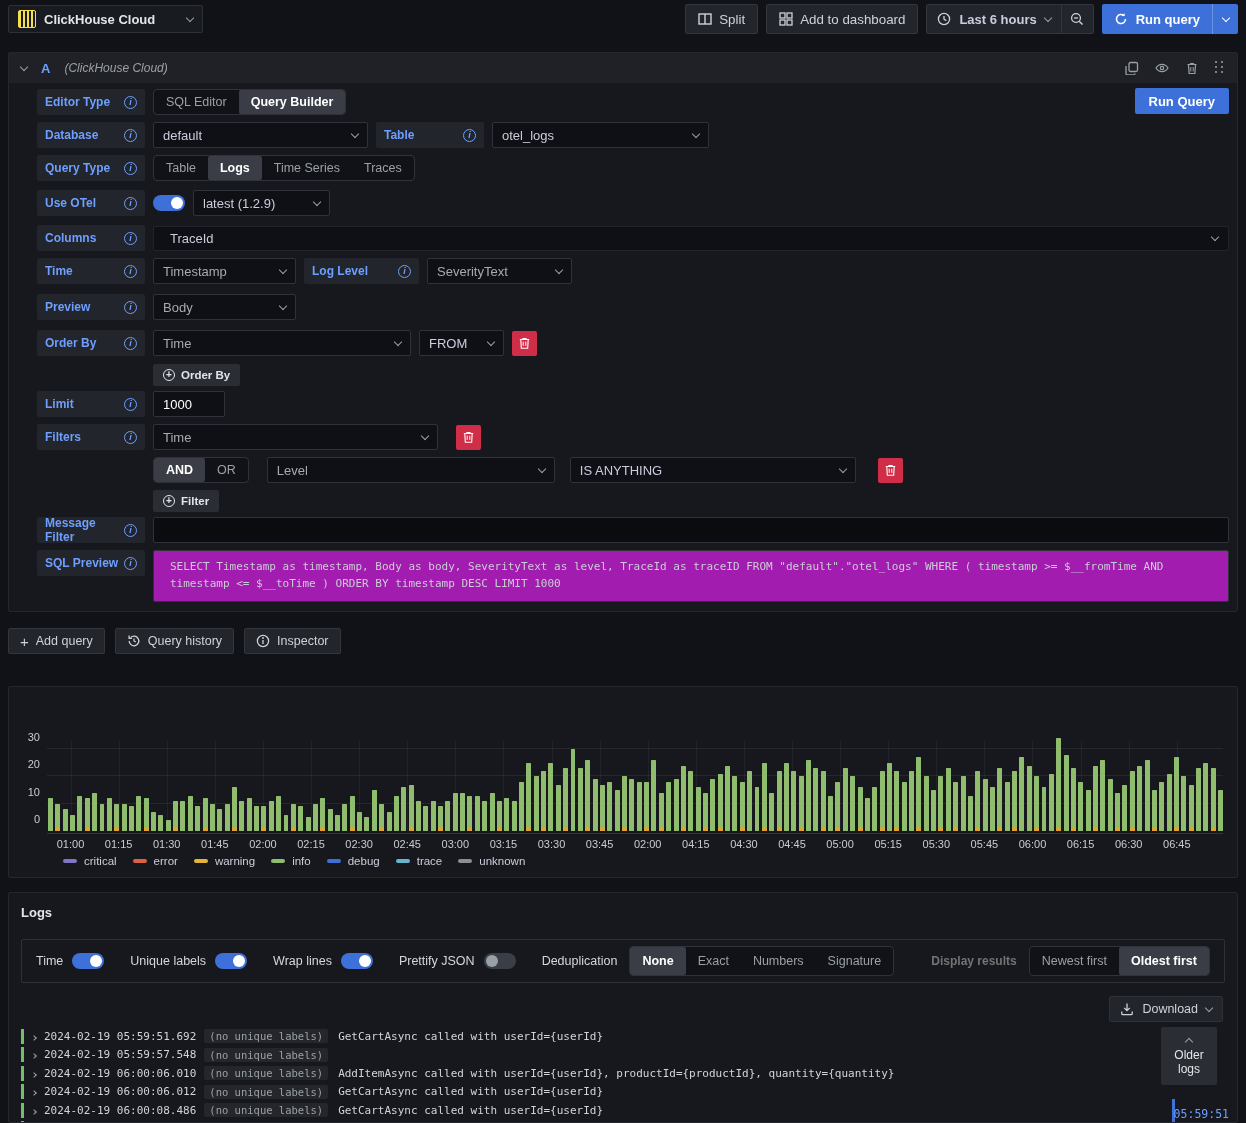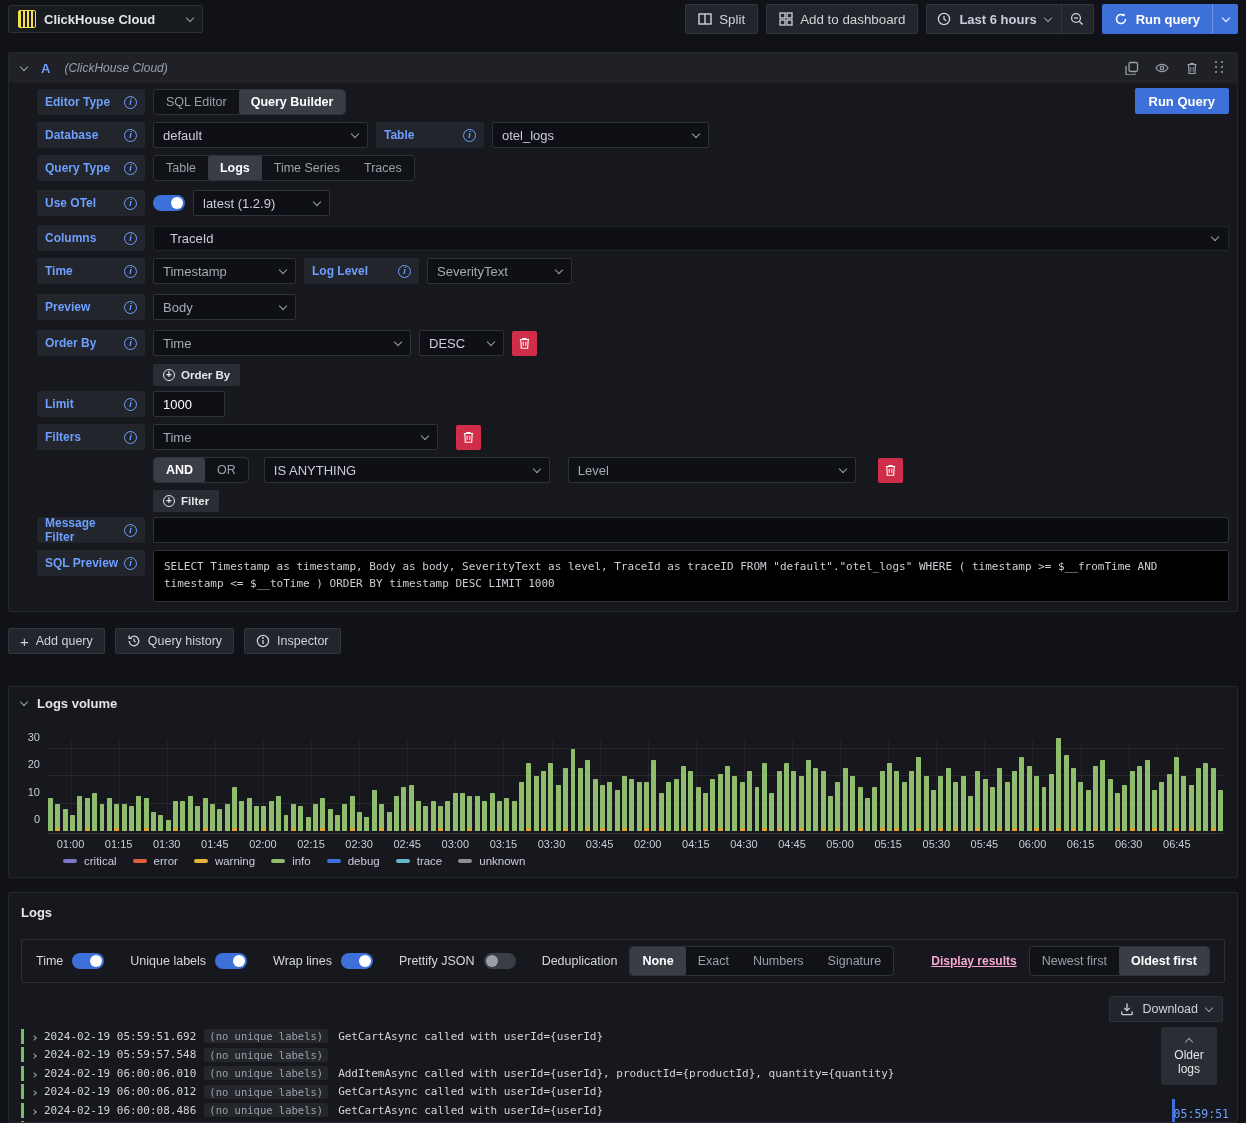--- a/index.html
+++ b/index.html
@@ -68,21 +68,21 @@
   .run-query-btn { position:absolute; right:8px; top:5px; height:26px; padding:0 14px; background:#3d71d9; color:#fff; border:none; border-radius:2px; font-weight:bold; font-size:13px; cursor:pointer; }
   .frow { display:flex; align-items:center; gap:8px; margin-bottom:7px; }
   .flabel { width:108px; height:26px; background:#22252b; border-radius:2px; display:flex; align-items:center; justify-content:space-between; padding:0 8px; flex:none; }
   .flabel .t { color:#6e9fff; font-size:12px; font-weight:bold; }
   .indent { margin-left:116px; }
   .addbtn { display:inline-flex; align-items:center; gap:6px; height:22px; padding:0 10px; background:#2a2d34; border:none; border-radius:2px; color:#e4e5e9; font-size:11.5px; font-weight:bold; cursor:pointer; }
   .addbtn .plus-circle { width:12px; height:12px; border:1px solid #e4e5e9; border-radius:50%; display:inline-flex; align-items:center; justify-content:center; font-size:10px; line-height:1; }
   .limit-input { width:72px; height:26px; background:#0e1015; border:1px solid #2f323a; border-radius:2px; color:#fff; padding:0 9px; font-size:13px; }
   .wide-field { flex:1; height:25px; background:#0e1015; border:1px solid #21242b; border-radius:2px; display:flex; align-items:center; justify-content:space-between; padding:0 10px 0 16px; }
   .msg-filter { flex:1; height:26px; background:#0b0c10; border:1px solid #2f323a; border-radius:2px; color:#ccccdc; padding:0 9px; }
-  .sql-preview { flex:1; background:#000000; border:1px solid #2f323a; border-radius:2px; padding:7px 10px; font-size:11px; line-height:17px; color:#c9cdd4; min-height:52px; }
+  .sql-preview { flex:1; background:#a21caf; border:1px solid #2f323a; border-radius:2px; padding:7px 16px; font-size:11px; line-height:17px; color:#c9cdd4; min-height:52px; }
   .footer-btns { position:absolute; left:8px; top:628px; display:flex; gap:10px; }
   .footer-btns .btn-dark { height:26px; font-size:12.5px; padding:0 11px; }
 
   
   .vol-panel { position:absolute; left:8px; top:686px; width:1230px; height:192px; background:#16181d; border:1px solid #25272e; border-radius:2px; }
   .vol-head { display:flex; align-items:center; gap:10px; padding:9px 0 0 12px; font-weight:bold; color:#e4e5e9; }
   .chart-wrap { position:absolute; left:38px; right:14px; top:54px; height:90px; }
   .hline { position:absolute; left:0; right:0; height:1px; background:rgba(255,255,255,.07); }
   .vline { position:absolute; top:0; bottom:0; width:1px; background:rgba(255,255,255,.05); }
   .ylab { position:absolute; right:100%; margin-right:7px; width:24px; text-align:right; font-size:11px; color:#c7ccd4; transform:translateY(-6px); }
@@ -96,21 +96,21 @@
   .legend .sw { width:14px; height:4px; border-radius:2px; }
 
   
   .logs-panel { position:absolute; left:8px; top:892px; width:1230px; height:231px; background:#16181d; border:1px solid #25272e; border-radius:2px; overflow:hidden; }
   .logs-title { padding:12px 0 0 12px; font-weight:bold; color:#e4e5e9; }
   .logs-controls { position:absolute; left:12px; right:12px; top:46px; height:44px; border:1px solid #2e3036; border-radius:2px; display:flex; align-items:center; padding:0 14px; gap:26px; }
   .tgl-item { display:flex; align-items:center; gap:9px; color:#d5d7db; font-size:12.5px; }
   .dedup { display:flex; align-items:center; gap:12px; color:#d5d7db; font-size:12.5px; }
   .logs-controls .seg { height:30px; }
   .disp { margin-left:auto; display:flex; align-items:center; gap:12px; }
-  .disp .dlabel { font-weight:bold; font-size:12px; color:#f9a8d4;text-decoration:underline; }
+  .disp .dlabel { font-weight:bold; font-size:12px; color:#737373; }
   .download-btn { position:absolute; right:14px; top:103px; height:26px; display:inline-flex; align-items:center; gap:8px; padding:0 10px; background:#22252b; border:1px solid #2e3136; border-radius:2px; color:#d0d2d6; font-size:12.5px; cursor:pointer; }
   .older-logs { position:absolute; right:20px; top:134px; width:56px; height:58px; background:#2a2d33; border:none; border-radius:2px; color:#e4e5e9; font-size:12px; display:flex; flex-direction:column; align-items:center; justify-content:center; gap:3px; cursor:pointer; line-height:14px; }
   .log-rows { position:absolute; left:12px; right:80px; top:134px; }
   .log-row { display:flex; align-items:center; height:18.5px; font-size:11px; color:#d2d4d8; white-space:nowrap; }
   .log-row .lvlbar { width:3px; height:15px; background:#73bf69; margin-right:8px; flex:none; }
   .log-row .rchev { margin-right:8px; flex:none; }
   .log-row .rchev .chev { width:4px; height:4px; border-width:1px; }
   .log-row .ts { margin-right:8px; }
   .log-row .badge { background:#24262c; color:#9aa0a8; border-radius:2px; padding:1px 5px; margin-right:10px; font-size:10.5px; }
   .scroll-marker { position:absolute; right:62px; top:206px; width:3px; height:30px; background:#3d71d9; }
@@ -306,21 +306,21 @@
     <div class="frow" style="margin-bottom:8px">
       <div class="flabel">
           <span class="t">Order By</span>
           <span class="info-i">i</span>
         </div>
       <div class="select" style="width:258px">
           <span class="val dim">Time</span>
           <span class="chev"></span>
         </div>
       <div class="select" style="width:85px">
-          <span class="val">DESC</span>
+          <span class="val">FROM</span>
           <span class="chev"></span>
         </div>
       <button class="trash-btn">
           <svg width="11" height="12" viewBox="0 0 11 12">
             <path d="M.8 2.5h9.4M3.9 2.5v-1h3.2v1M1.8 2.5l.5 8.7h6.4l.5-8.7" fill="none" stroke="#fff" stroke-width="1.1"></path>
             <path d="M4.2 4.6v4.3M6.8 4.6v4.3" stroke="#fff" stroke-width="1"></path>
           </svg>
         </button>
     </div>
     <div class="frow indent" style="margin-bottom:5px">
@@ -352,26 +352,26 @@
             <path d="M.8 2.5h9.4M3.9 2.5v-1h3.2v1M1.8 2.5l.5 8.7h6.4l.5-8.7" fill="none" stroke="#fff" stroke-width="1.1"></path>
             <path d="M4.2 4.6v4.3M6.8 4.6v4.3" stroke="#fff" stroke-width="1"></path>
           </svg>
         </button>
     </div>
     <div class="frow indent" style="">
       <div class="seg" id="seg-andor">
           <span class="opt sel">AND</span>
           <span class="opt">OR</span>
         </div>
+      <div class="select" style="width:288px;margin-left:10px">
+          <span class="val dim">Level</span>
+          <span class="chev"></span>
+        </div>
       <div class="select" style="width:286px;margin-left:7px">
           <span class="val">IS ANYTHING</span>
-          <span class="chev"></span>
-        </div>
-      <div class="select" style="width:288px;margin-left:10px">
-          <span class="val dim">Level</span>
           <span class="chev"></span>
         </div>
       <button class="trash-btn" style="margin-left:14px">
           <svg width="11" height="12" viewBox="0 0 11 12">
             <path d="M.8 2.5h9.4M3.9 2.5v-1h3.2v1M1.8 2.5l.5 8.7h6.4l.5-8.7" fill="none" stroke="#fff" stroke-width="1.1"></path>
             <path d="M4.2 4.6v4.3M6.8 4.6v4.3" stroke="#fff" stroke-width="1"></path>
           </svg>
         </button>
     </div>
     <div class="frow indent" style="margin-bottom:5px">
@@ -416,24 +416,20 @@
     <svg class="icon14" viewBox="0 0 14 14">
         <circle cx="7" cy="7" r="5.6" fill="none" stroke="#d0d2d6" stroke-width="1.3"></circle>
         <line x1="7" y1="6" x2="7" y2="10" stroke="#d0d2d6" stroke-width="1.3"></line>
         <circle cx="7" cy="4" r="0.9" fill="#d0d2d6"></circle>
       </svg>
     <span>Inspector</span>
   </button>
 </div>
 
 <div class="vol-panel">
-  <div class="vol-head">
-    <span class="chev"></span>
-    <span>Logs volume</span>
-  </div>
   <div class="chart-wrap" id="chart">
       <div class="ylab" style="bottom: 0px;">0</div>
       <div class="hline" style="bottom: 27.2727px;"></div>
       <div class="ylab" style="bottom: 27.2727px;">10</div>
       <div class="hline" style="bottom: 54.5455px;"></div>
       <div class="ylab" style="bottom: 54.5455px;">20</div>
       <div class="hline" style="bottom: 81.8182px;"></div>
       <div class="ylab" style="bottom: 81.8182px;">30</div>
       <div class="vline" style="left: 2%;"></div>
       <div class="vline" style="left: 6.09%;"></div>

